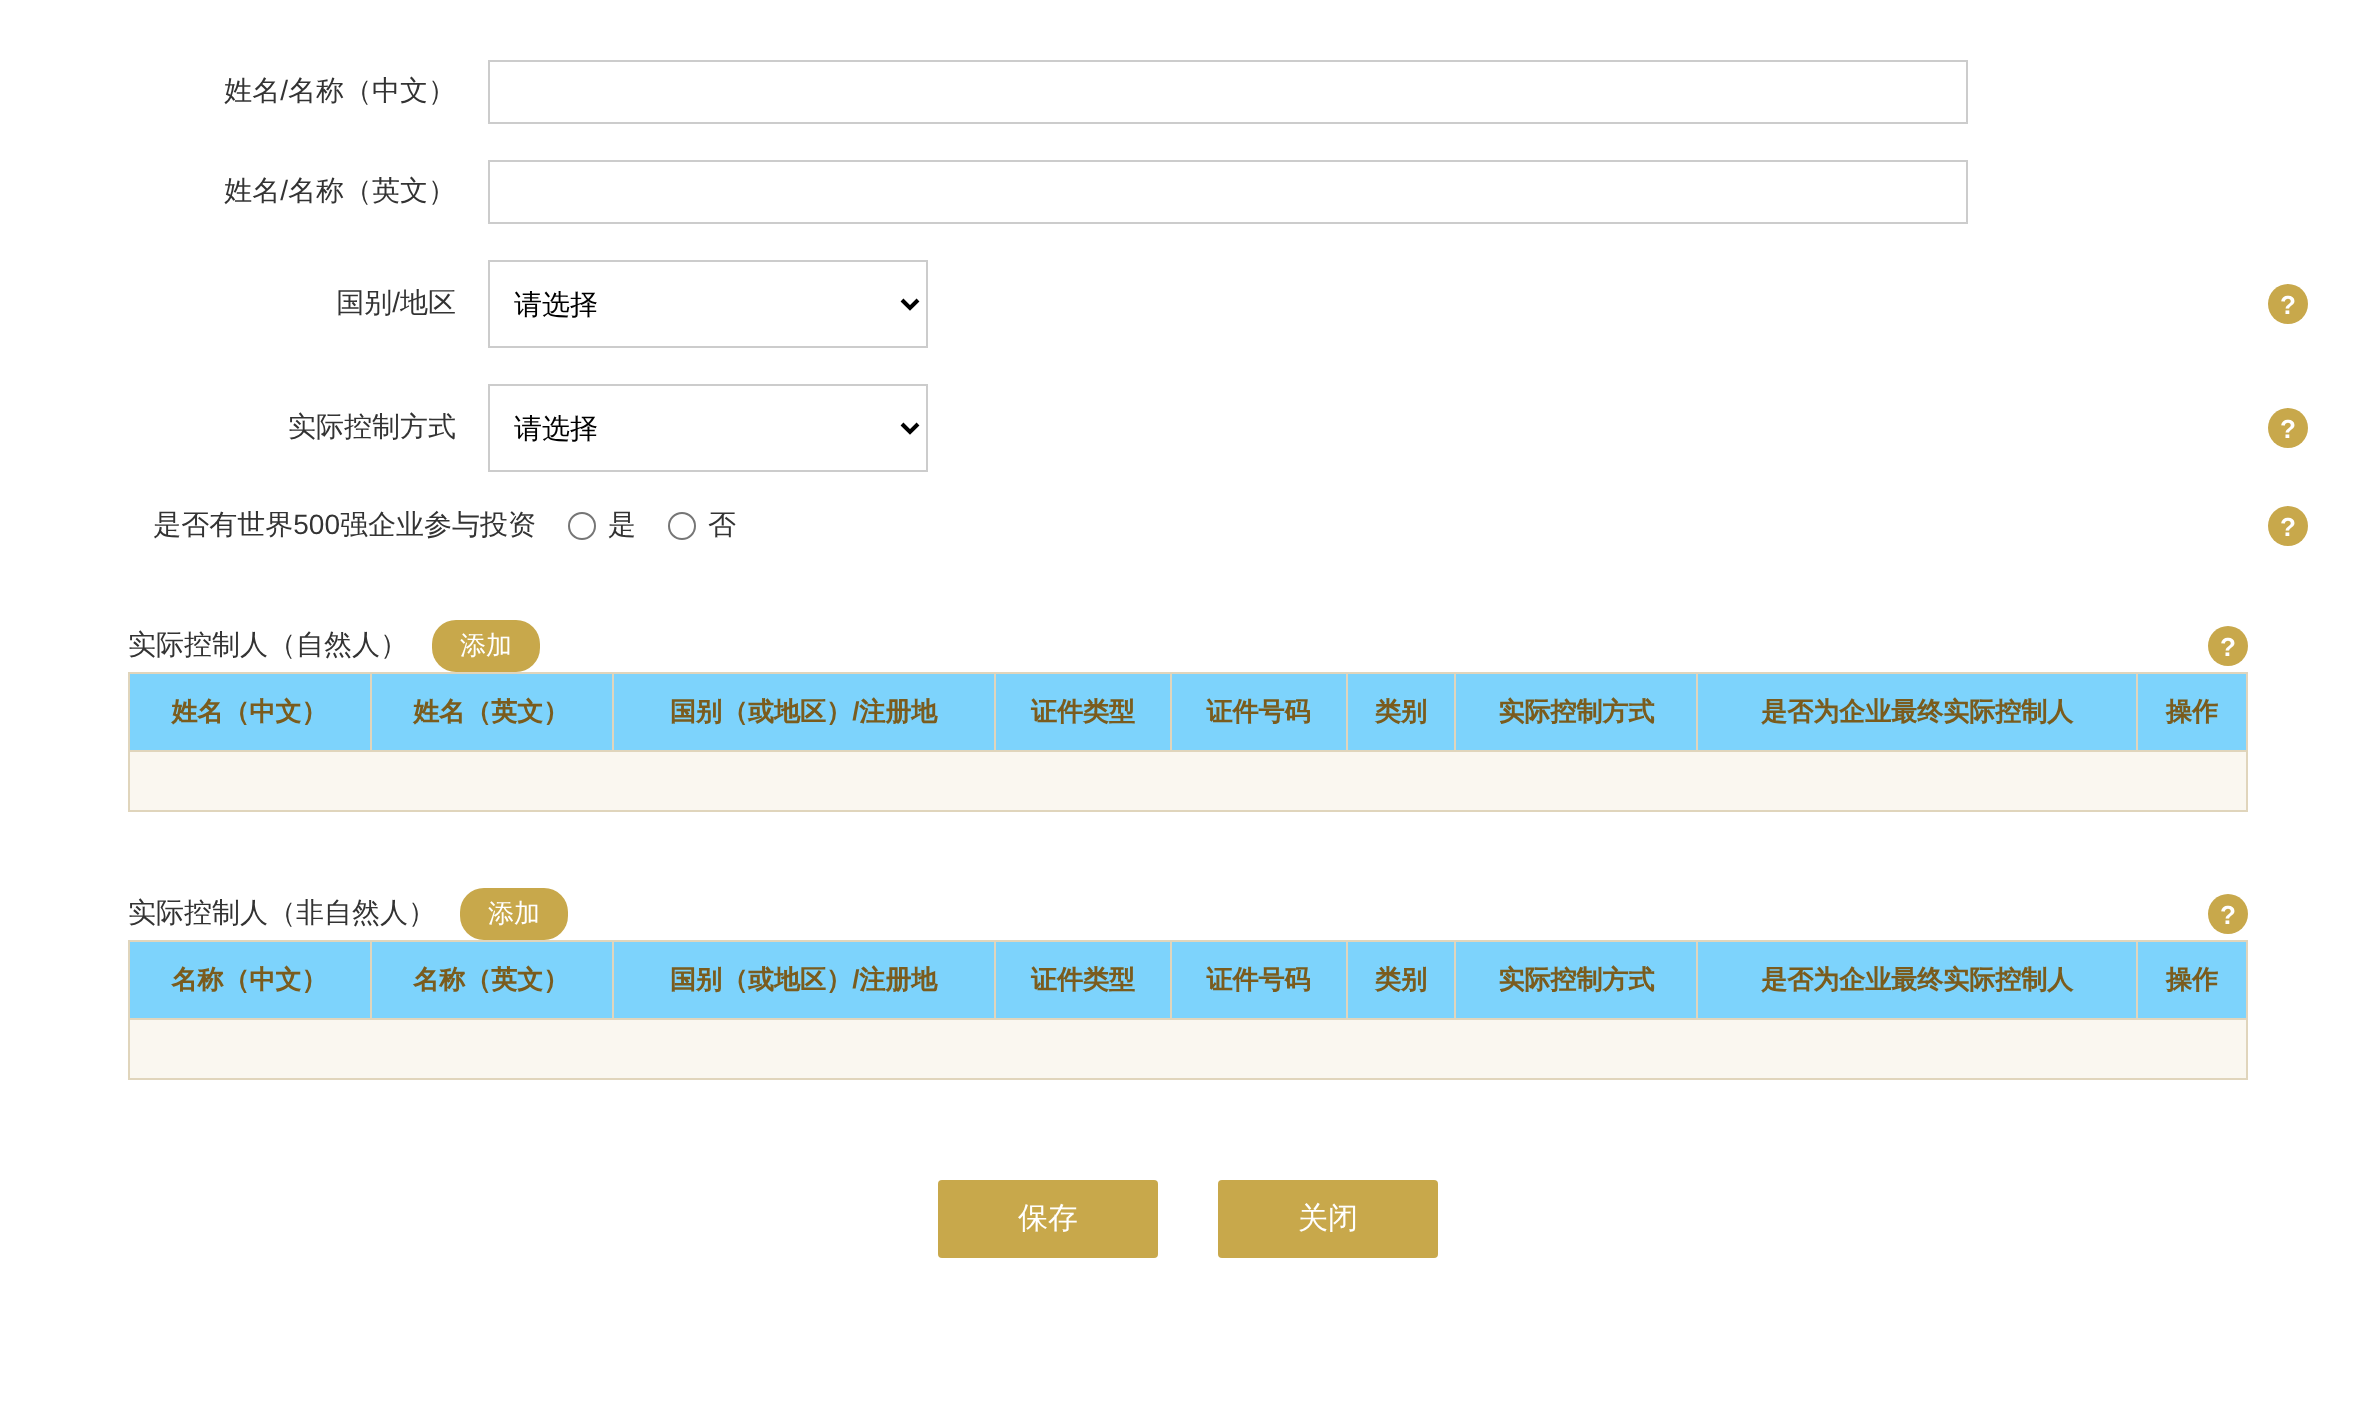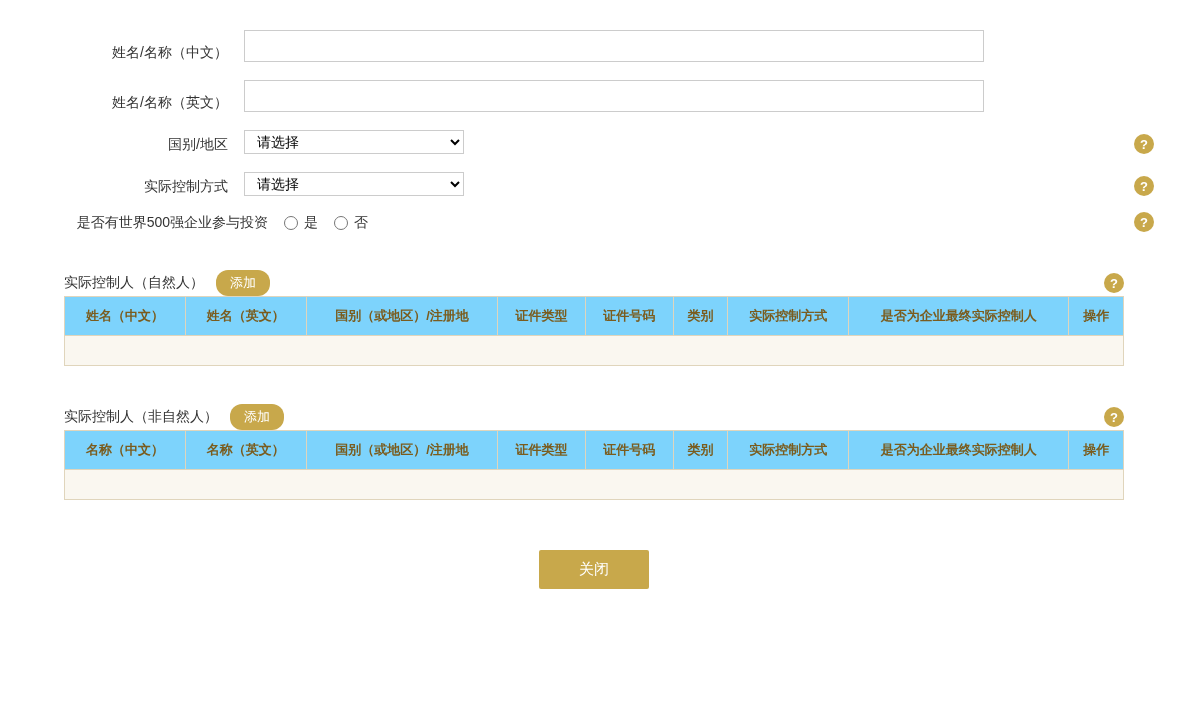--- a/index.html
+++ b/index.html
@@ -11,21 +11,21 @@
       padding: 30px 40px;
     }
 
     .form-section {
       max-width: 1060px;
       margin: 0 auto;
     }
 
     .form-row {
       display: flex;
-      align-items: flex-end;
+      align-items: center;
       margin-bottom: 18px;
       position: relative;
     }
 
     .form-label {
       width: 180px;
       text-align: right;
       padding-right: 16px;
       color: #333;
       flex-shrink: 0;
@@ -37,21 +37,21 @@
       border: 1px solid #ccc;
       padding: 0 8px;
       font-size: 14px;
       font-family: inherit;
       outline: none;
       max-width: 740px;
     }
 
     .form-select {
       width: 220px;
-      height: 24px;
+      height: 44px;
       border: 1px solid #ccc;
       padding: 0 8px;
       font-size: 14px;
       font-family: inherit;
       background: #fff;
       outline: none;
       cursor: pointer;
     }
 
     .help-icon {
@@ -284,16 +284,17 @@
       </thead>
       <tbody>
         <tr>
           <td colspan="9" style="height:30px; background:#faf7f0;"></td>
         </tr>
       </tbody>
     </table>
   </div>
 
   <div class="bottom-buttons">
+    <button class="action-btn">保存</button>
     <button class="action-btn">关闭</button>
   </div>
 
 </div>
 
 </body></html>

